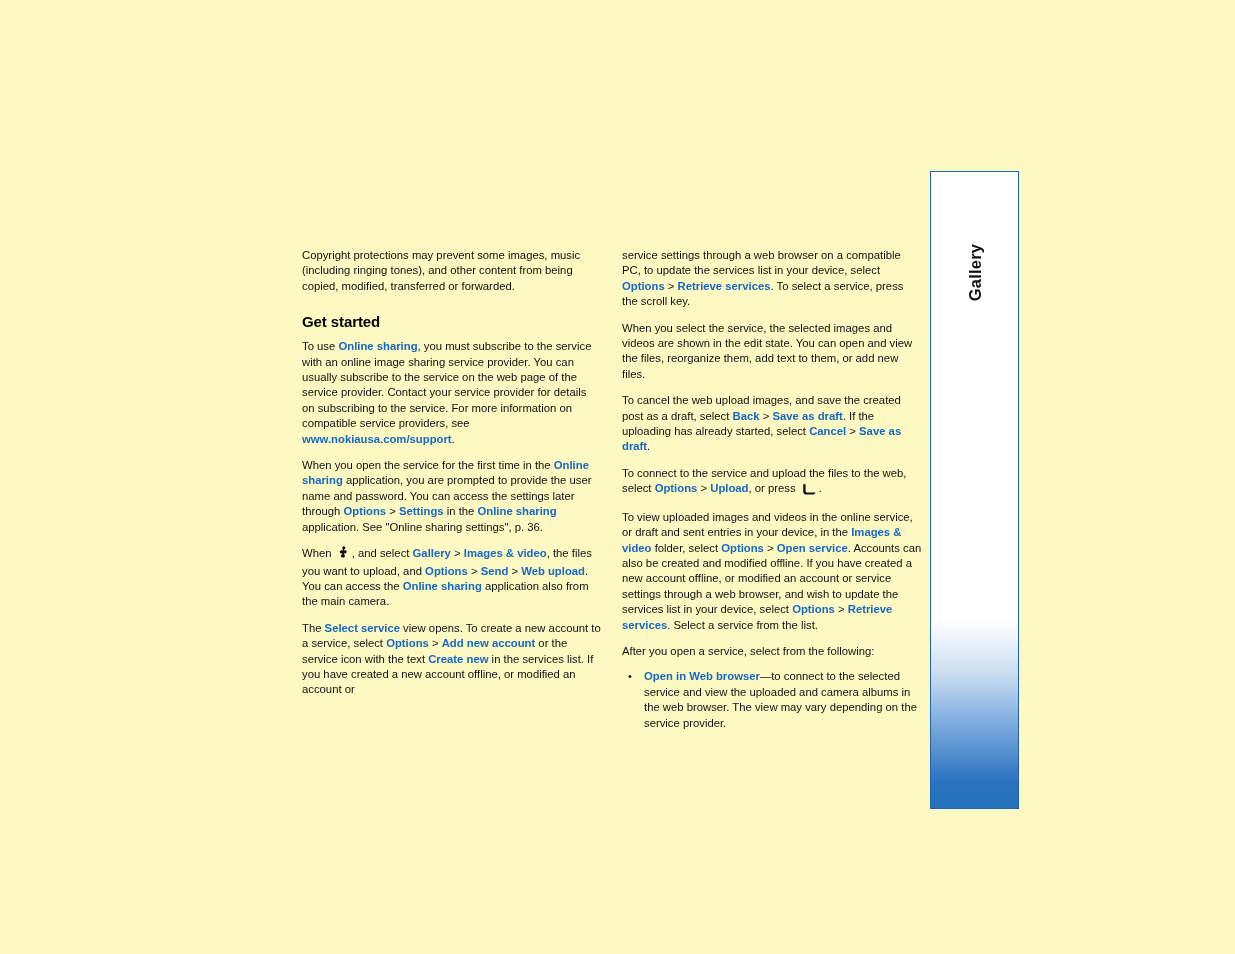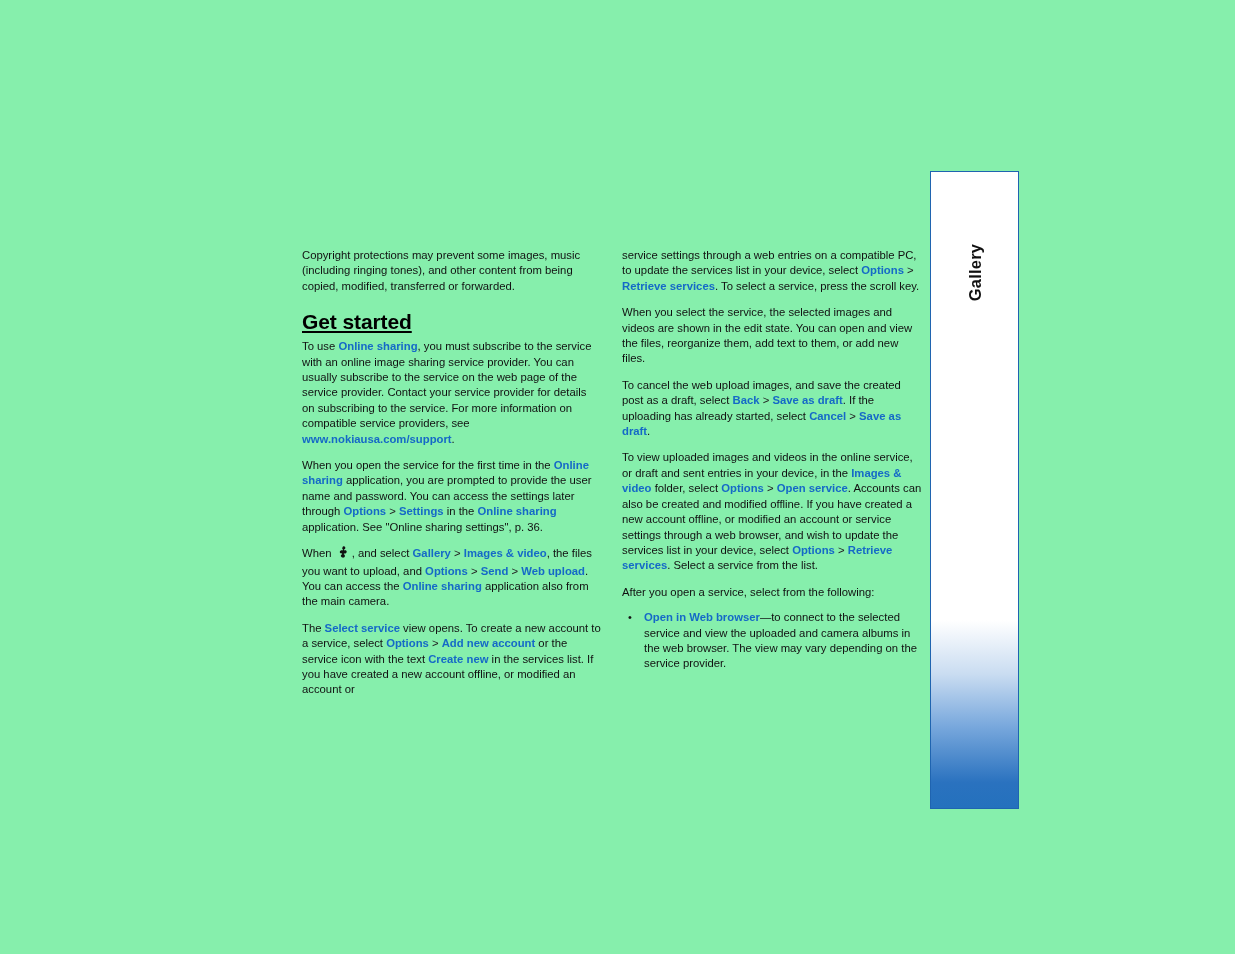--- a/index.html
+++ b/index.html
@@ -6,21 +6,21 @@
   html, body {
     margin: 0; padding: 0;
     width: 1235px; height: 954px;
     background: #ffffff;
     font-family: "Liberation Sans", "DejaVu Sans", sans-serif;
     -webkit-font-smoothing: antialiased;
   }
   #page {
     position: relative;
     width: 1235px; height: 954px;
-    background: #86efac;
+    background: #fef9c3;
     overflow: hidden;
   }
 
   
   .col {
     position: absolute;
     top: 248px;
     width: 300px;
     font-size: 11.3px;
     line-height: 15.4px;
@@ -32,26 +32,25 @@
 
   p.para {
     margin: 0 0 11px 0;
     padding: 0;
   }
   p.para.tight { margin-bottom: 10px; }
 
   h2.heading {
     margin: 4px 0 8px 0;
     padding: 0;
-    font-size: 21px;
+    font-size: 15px;
     line-height: 19px;
     font-weight: bold;
     color: #000000;
     letter-spacing: -0.1px;
-    text-decoration: underline;
   }
   h2.heading.first { margin-top: 18px; }
 
   
   .ui {
     color: #1569C7;
     font-weight: bold;
   }
   .gt {
     color: #222222;
@@ -157,26 +156,29 @@
               <path d="M4.4 0.4c1.2-0.6 2.6 0 2.9 1.1 0.2 0.8-0.2 1.5-1 1.9l-0.5 0.2 0.5 0.9c0.7-0.3 1.5-0.2 2 0.3 0.7 0.7 0.5 1.8-0.4 2.4-0.6 0.4-1.4 0.4-2 0.1l-0.3 1c0.8 0.2 1.3 0.8 1.3 1.6 0 1.1-1.1 1.9-2.4 1.7-1.1-0.2-1.8-1-1.7-1.9 0.1-0.7 0.6-1.2 1.4-1.4l-0.2-1c-0.8 0.2-1.6 0-2-0.6-0.5-0.8-0.1-1.8 0.9-2.2 0.6-0.3 1.3-0.2 1.8 0.1l0.5-0.9c-0.7-0.4-1.1-1-1-1.7 0.1-0.6 0.5-1.2 1.2-1.6z"></path>
               <path d="M5.2 3.4c0.2 0 0.4 0.2 0.4 0.4v5.4c0 0.2-0.2 0.4-0.4 0.4s-0.4-0.2-0.4-0.4v-5.4c0-0.2 0.2-0.4 0.4-0.4z"></path>
             </g>
           </svg></span><span>, and select </span><span class="ui">Gallery</span><span class="gt"> &gt; </span><span class="ui">Images &amp; video</span><span>, the files you want to upload, and </span><span class="ui">Options</span><span class="gt"> &gt; </span><span class="ui">Send</span><span class="gt"> &gt; </span><span class="ui">Web upload</span><span>. You can access the </span><span class="ui">Online sharing</span><span> application also from the main camera.</span></p>
 
     <p class="para"><span>The </span><span class="ui">Select service</span><span> view opens. To create a new account to a service, select </span><span class="ui">Options</span><span class="gt"> &gt; </span><span class="ui">Add new account</span><span> or the service icon with the text </span><span class="ui">Create new</span><span> in the services list. If you have created a new account offline, or modified an account or</span></p>
   </div>
 
   <div class="col" id="col-right">
 
-    <p class="para"><span>service settings through a web entries on a compatible PC, to update the services list in your device, select </span><span class="ui">Options</span><span class="gt"> &gt; </span><span class="ui">Retrieve services</span><span>. To select a service, press the scroll key.</span></p>
+    <p class="para"><span>service settings through a web browser on a compatible PC, to update the services list in your device, select </span><span class="ui">Options</span><span class="gt"> &gt; </span><span class="ui">Retrieve services</span><span>. To select a service, press the scroll key.</span></p>
 
     <p class="para">When you select the service, the selected images and videos are shown in the edit state. You can open and view the files, reorganize them, add text to them, or add new files.</p>
 
     <p class="para"><span>To cancel the web upload images, and save the created post as a draft, select </span><span class="ui">Back</span><span class="gt"> &gt; </span><span class="ui">Save as draft</span><span>. If the uploading has already started, select </span><span class="ui">Cancel</span><span class="gt"> &gt; </span><span class="ui">Save as draft</span><span>.</span></p>
 
+    <p class="para"><span>To connect to the service and upload the files to the web, select </span><span class="ui">Options</span><span class="gt"> &gt; </span><span class="ui">Upload</span><span>, or press </span><span class="icon-inline"><svg class="callkey-icon" viewBox="0 0 14 11" xmlns="http://www.w3.org/2000/svg">
+            <path d="M1.2 0.2 L3.6 0.2 L3.6 7.2 C3.6 7.9 4.1 8.4 4.9 8.4 L13.4 8.4 C13.0 9.6 12.3 10.4 11.2 10.6 L4.4 10.6 C2.6 10.6 1.2 9.3 1.2 7.4 Z" fill="#111111"></path>
+          </svg></span><span>.</span></p>
 
 
     <p class="para"><span>To view uploaded images and videos in the online service, or draft and sent entries in your device, in the </span><span class="ui">Images &amp; video</span><span> folder, select </span><span class="ui">Options</span><span class="gt"> &gt; </span><span class="ui">Open service</span><span>. Accounts can also be created and modified offline. If you have created a new account offline, or modified an account or service settings through a web browser, and wish to update the services list in your device, select </span><span class="ui">Options</span><span class="gt"> &gt; </span><span class="ui">Retrieve services</span><span>. Select a service from the list.</span></p>
 
     <p class="para tight">After you open a service, select from the following:</p>
 
     <ul class="bullets">
       <li><span class="dot">•</span><span class="ui">Open in Web browser</span><span>—to connect to the selected service and view the uploaded and camera albums in the web browser. The view may vary depending on the service provider.</span></li>
     </ul>
   </div>

